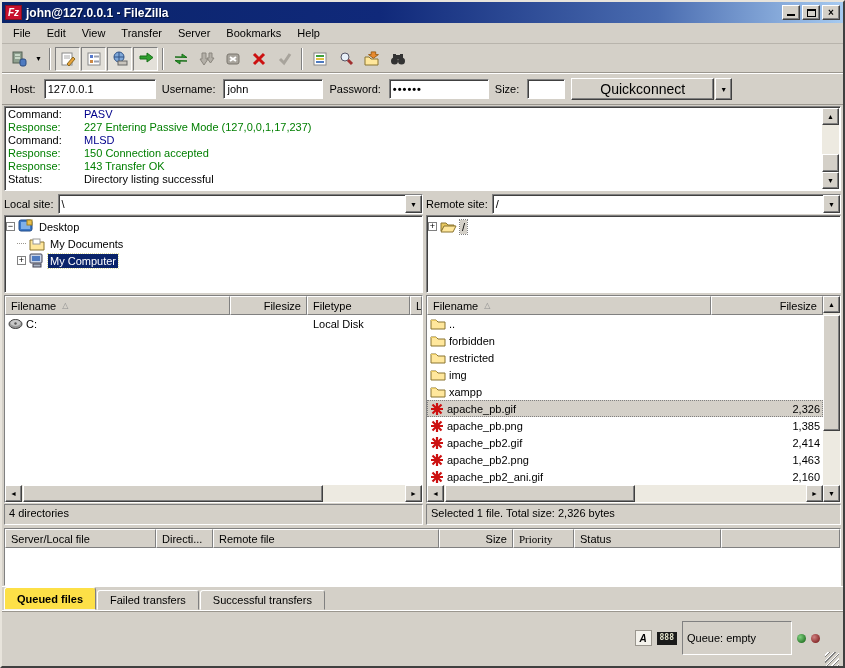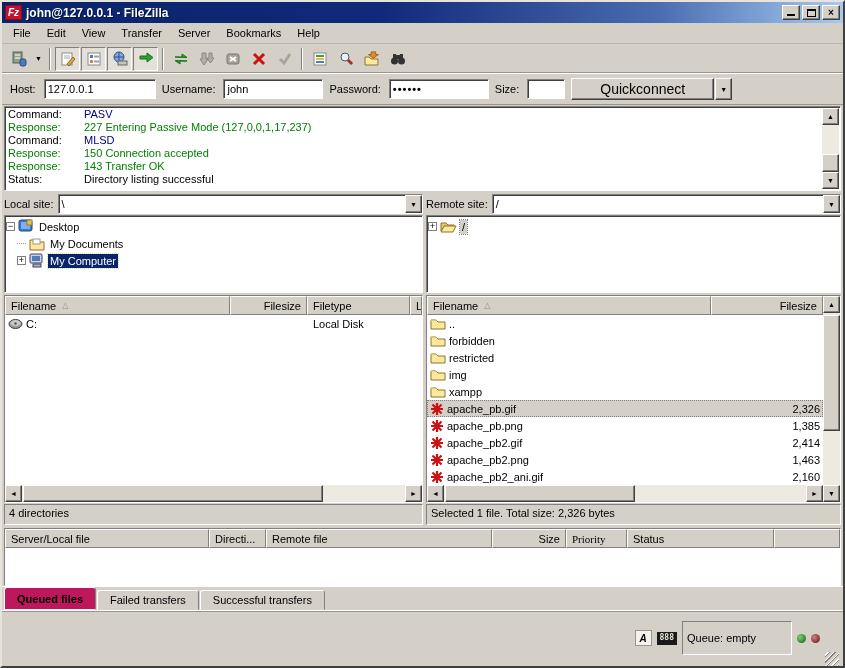--- a/index.html
+++ b/index.html
@@ -119,21 +119,21 @@
   
   .queuepane { flex:1; display:flex; flex-direction:column; margin:3px 2px 0 2px; background:#fff;
     border:1px solid; border-color:#808080 #fff #fff #808080; box-shadow: inset 1px 1px 0 #404040; }
   .queue-body { flex:1; background:#fff; }
 
   
   .tabsbar { height:24px; flex:0 0 24px; display:flex; align-items:flex-end; padding:0 2px; gap:1px;
     border-top:1px solid #fff; }
   .tab { padding:3px 12px; background:#D4D0C8; height:20px;
     border:1px solid; border-color:#FFFFFF #808080 #D4D0C8 #FFFFFF; border-radius:3px 3px 0 0; }
-  .tab.active { background:#be185d; font-weight:bold; height:23px; padding-top:5px;
+  .tab.active { background:#fde047; font-weight:bold; height:23px; padding-top:5px;
     border-color:#FFFFFF #808080 #F4F2EC #FFFFFF; }
 
   
   .statusbar { flex:1; min-height:28px; display:flex; align-items:center; justify-content:flex-end;
     gap:5px; padding:0 4px; border-top:1px solid #fff; box-shadow: 0 1px 0 #9a968e inset; }
   .sb-ascii { width:17px; height:16px; background:#F4F2EC; border:1px solid #9a968e;
     display:flex; align-items:center; justify-content:center; font-size:10px; font-weight:bold; font-style:italic; }
   .sb-speed { height:13px; padding:1px 3px; background:#1A1A1A; color:#E8E8D0;
     font-family:"DejaVu Sans Mono",monospace; font-size:8px; font-weight:bold; line-height:10px; }
   .sb-queue { width:110px; height:19px; display:flex; align-items:center; padding:16px 4px;
@@ -621,21 +621,21 @@
         </div>
       </div>
       <div class="statusline">
           <span>Selected 1 file. Total size: 2,326 bytes</span>
         </div>
     </div>
   </div>
 
   <div class="queuepane">
     <div class="hdr-row">
-      <div class="hdr-cell" style="width:204px;text-align:center;">
+      <div class="hdr-cell" style="width:151px;text-align:center;">
           <span>Server/Local file</span>
         </div>
       <div class="hdr-cell" style="width:57px;">
           <span>Directi...</span>
         </div>
       <div class="hdr-cell" style="width:226px;">
           <span>Remote file</span>
         </div>
       <div class="hdr-cell num" style="width:74px; justify-content:flex-end;">
           <span>Size</span>

